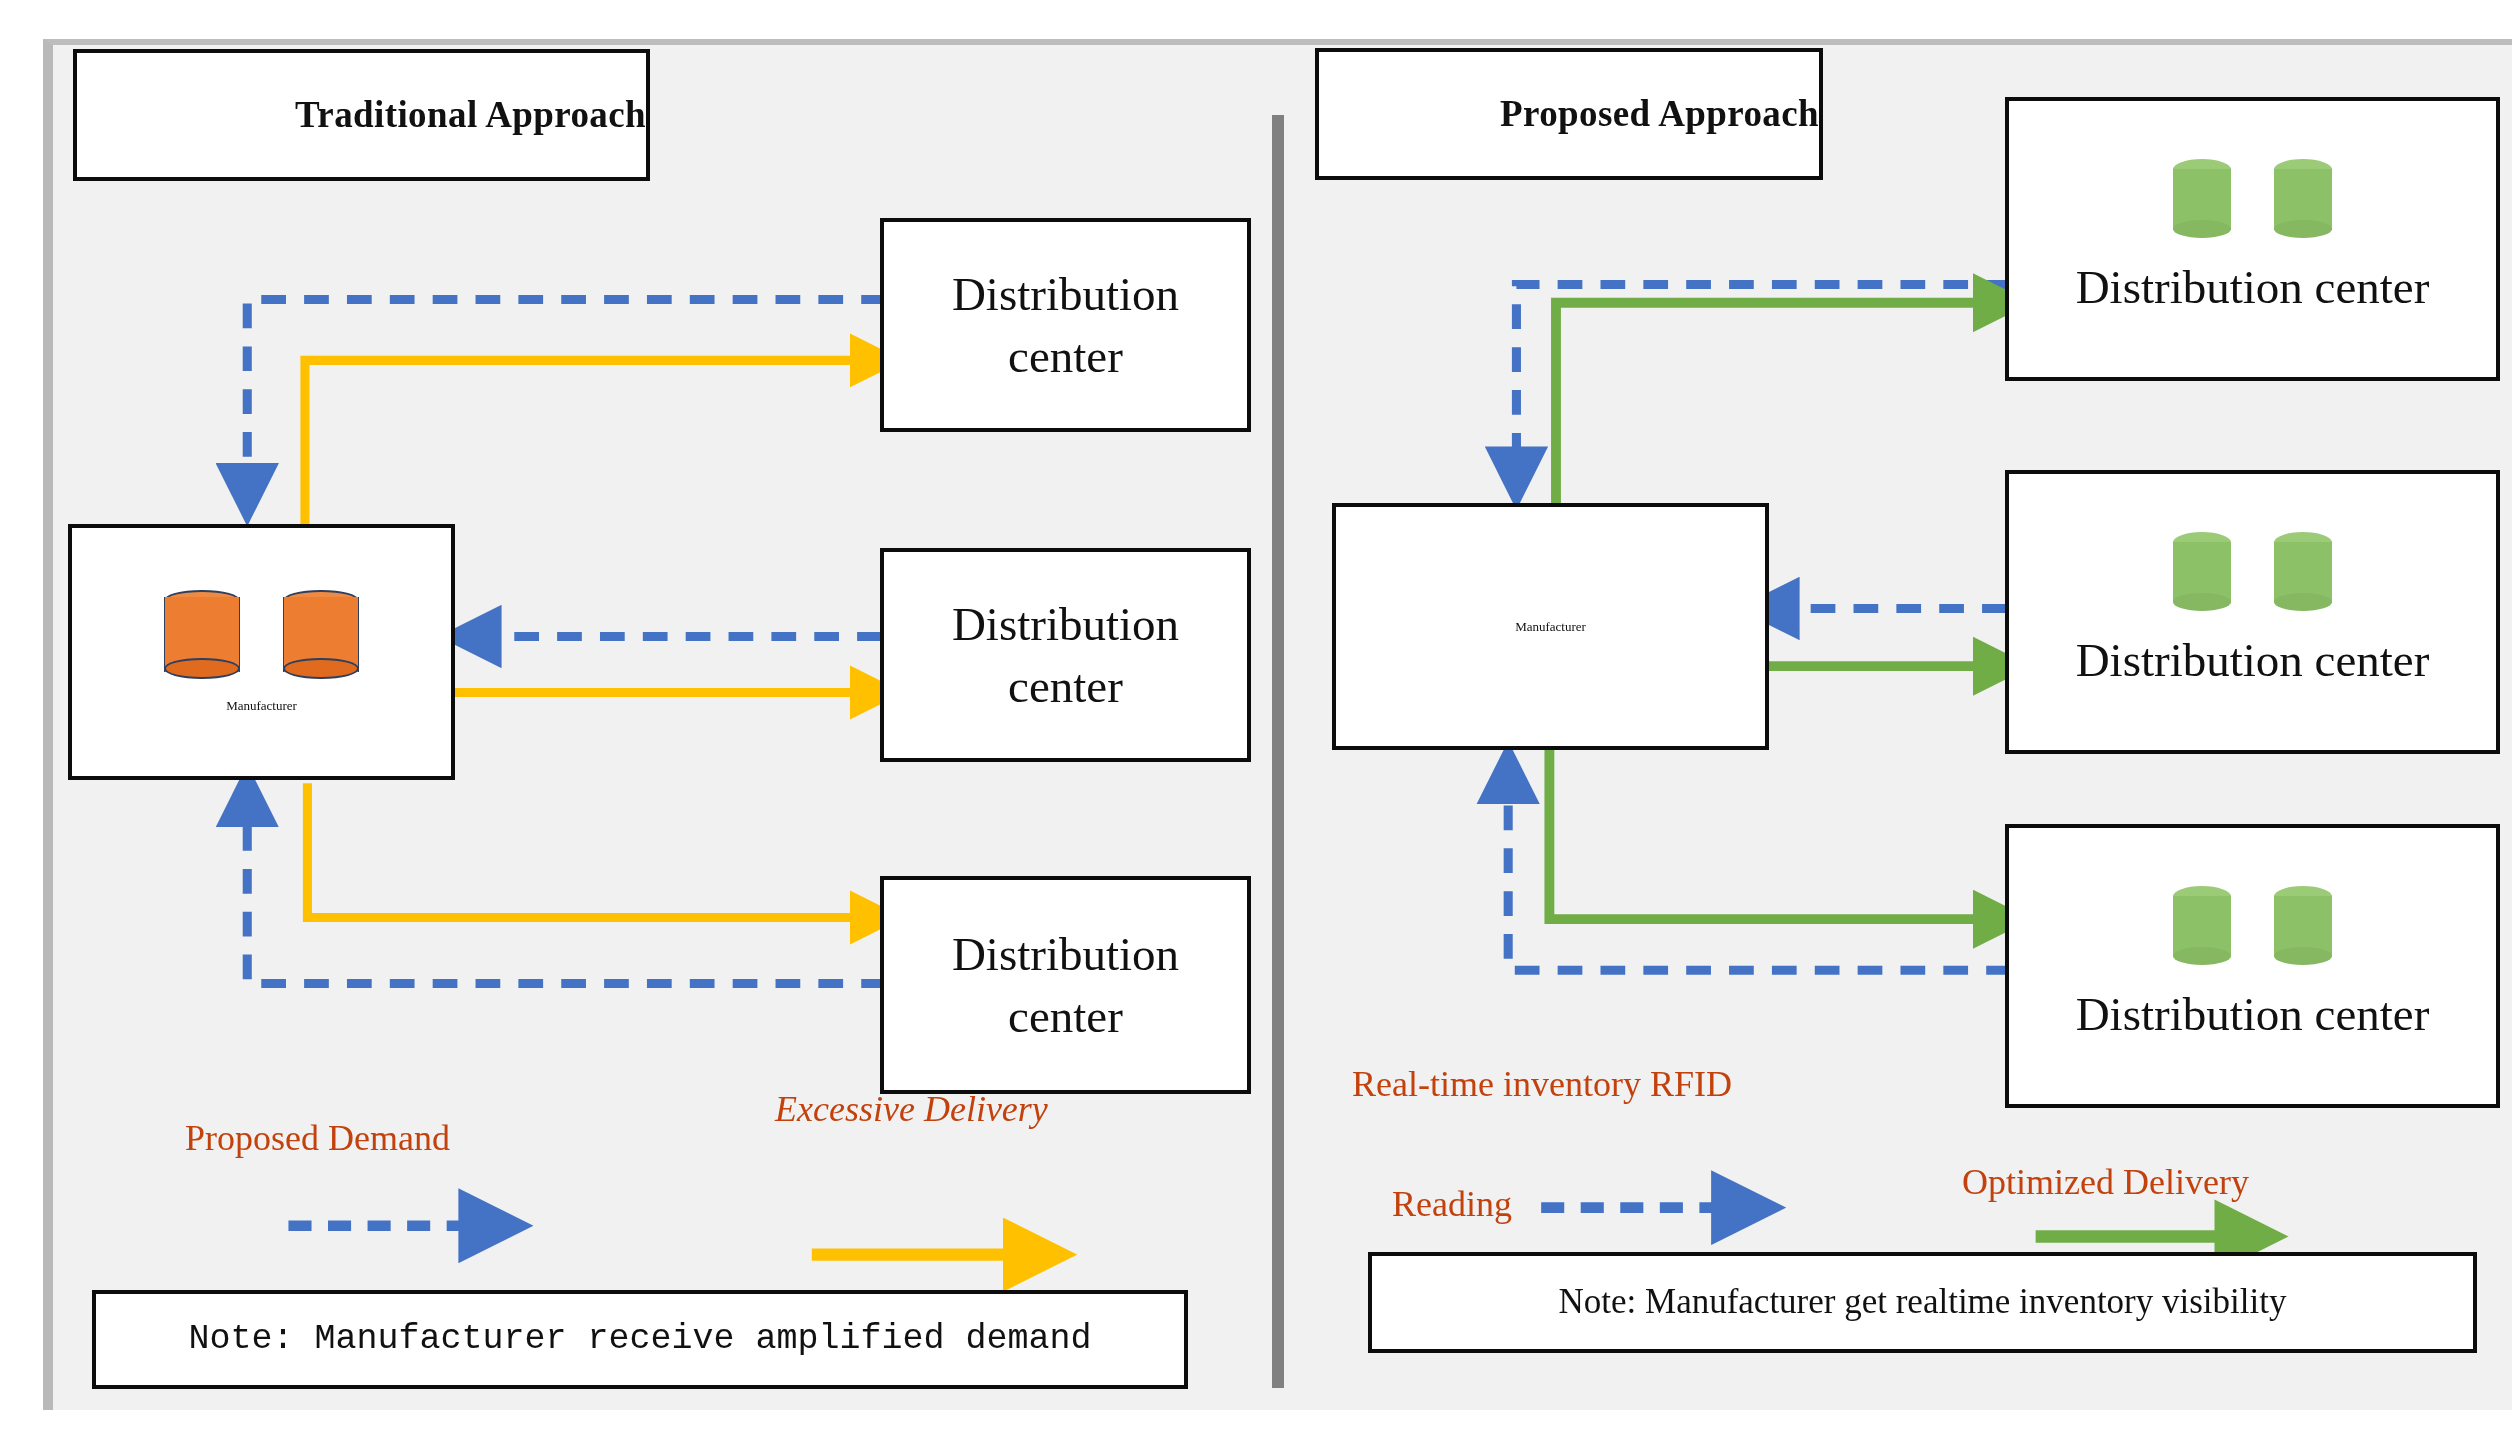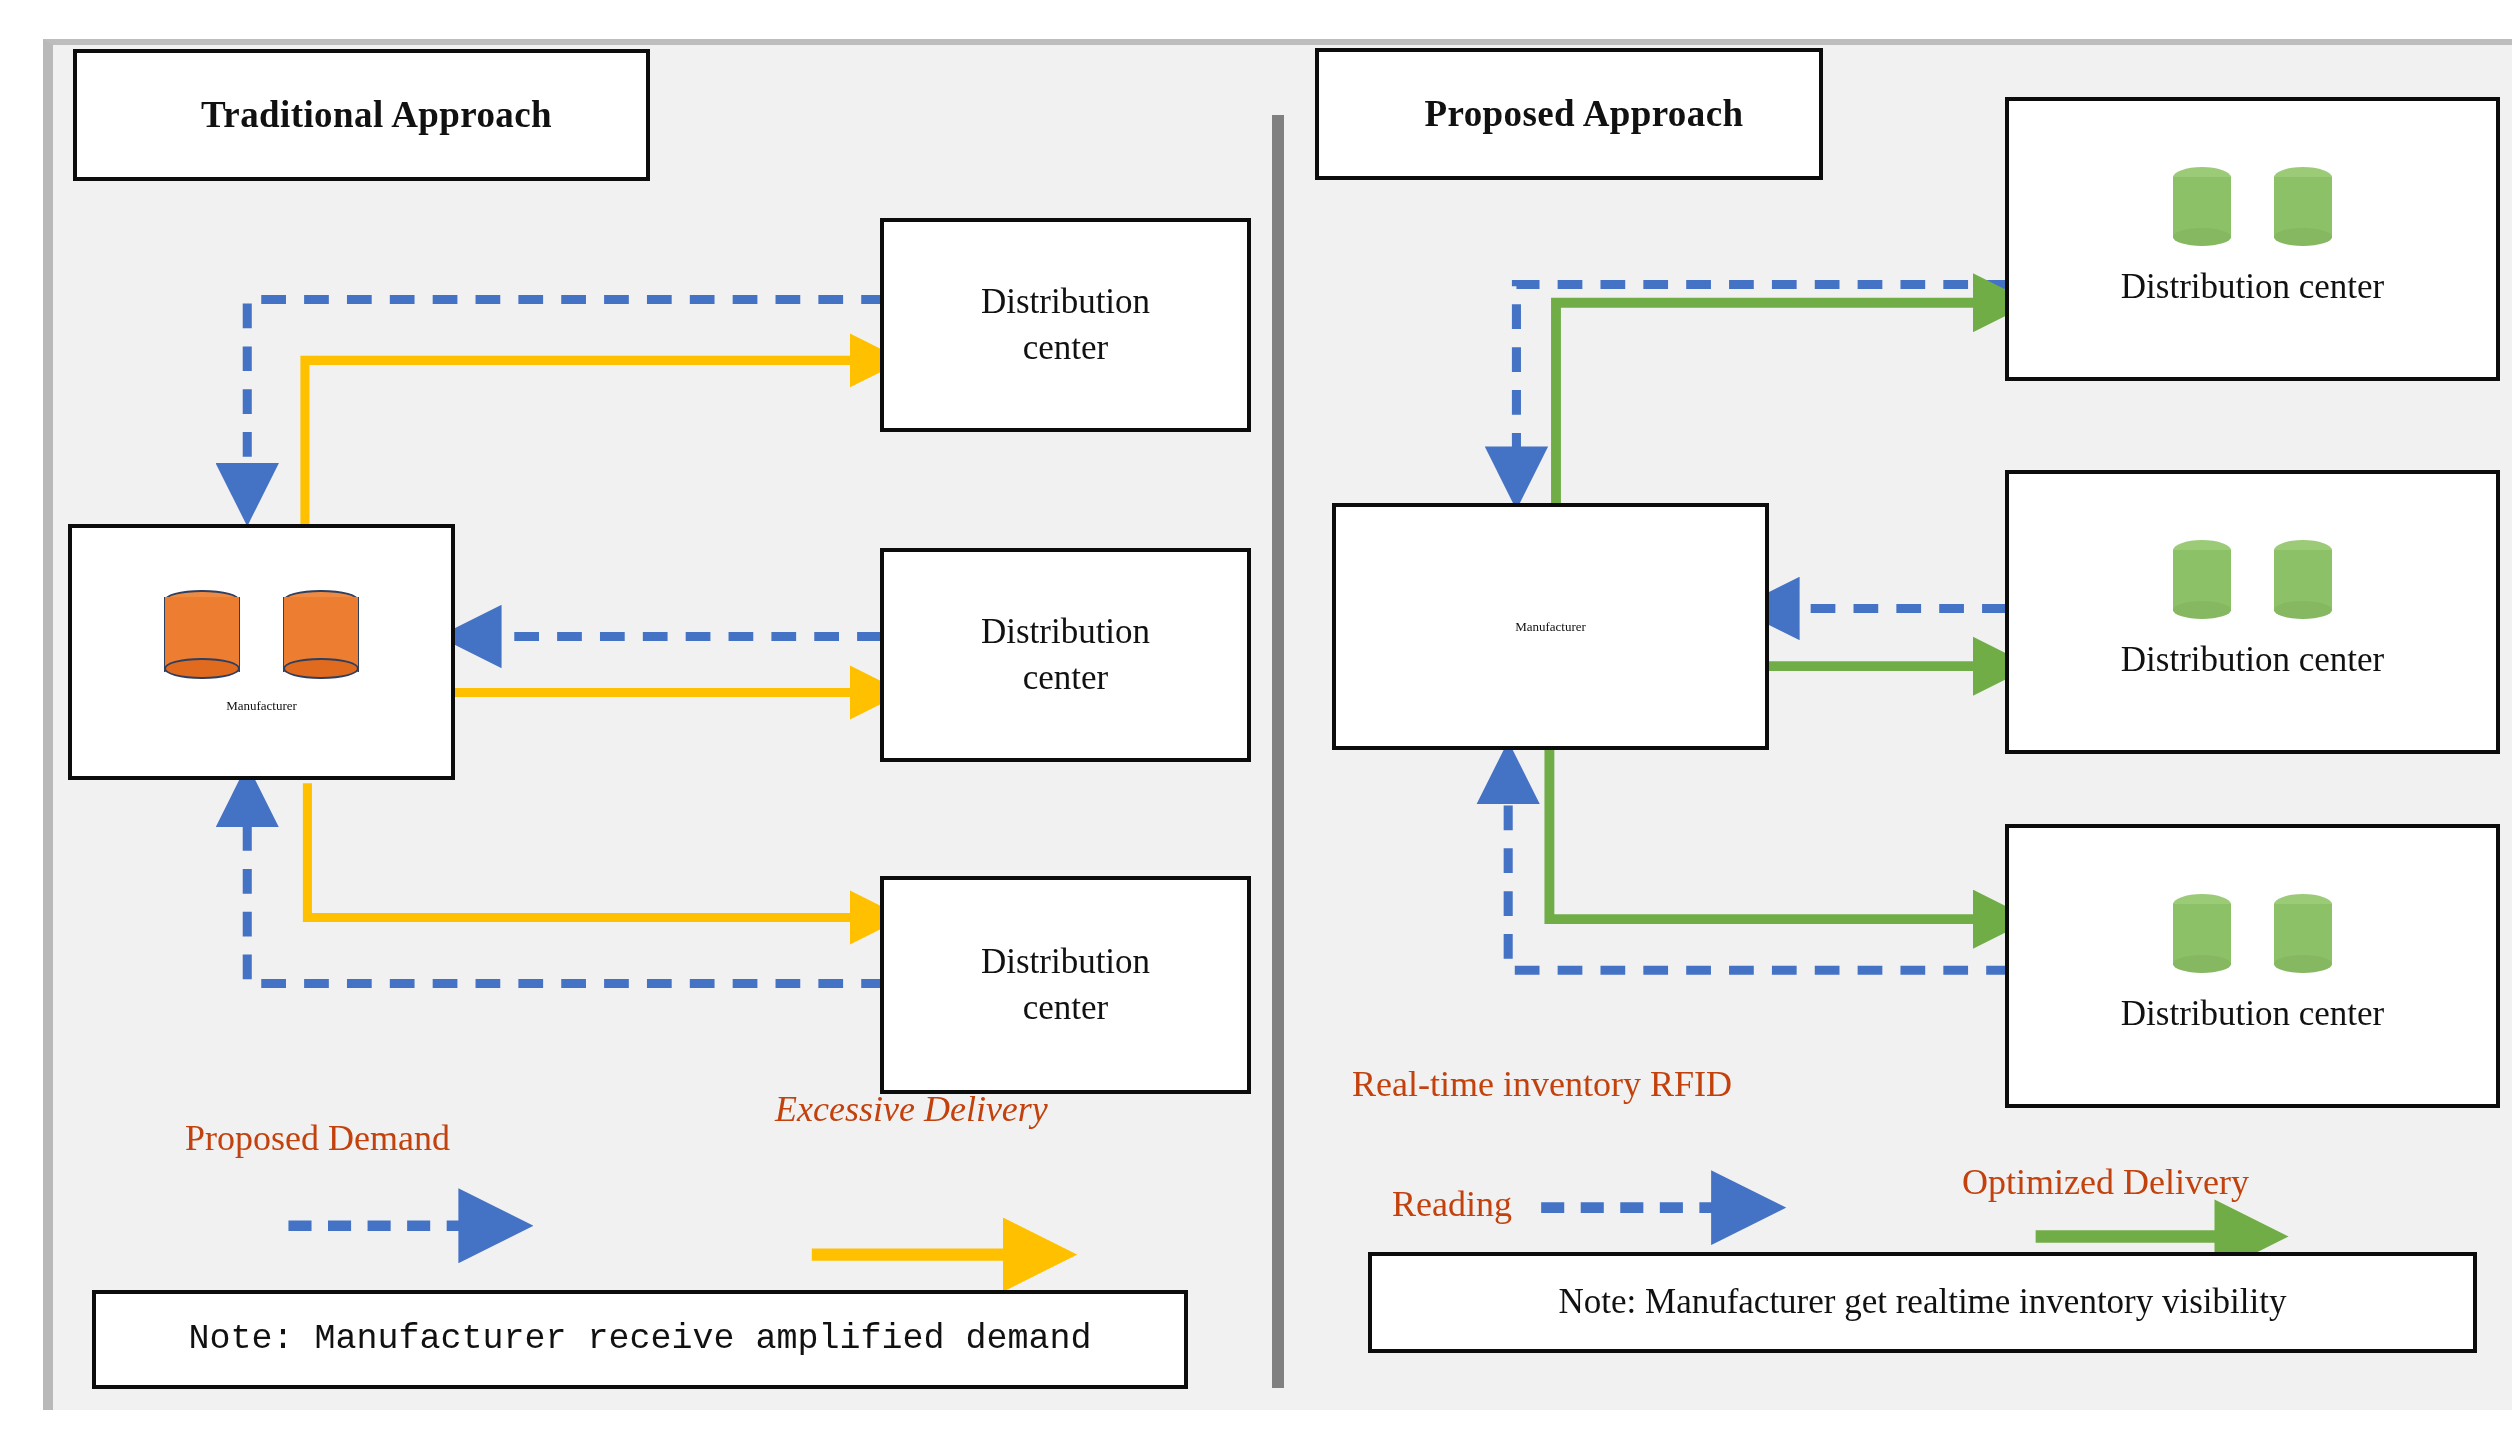--- a/index.html
+++ b/index.html
@@ -40,24 +40,24 @@
     display:flex;
     flex-direction:column;
     align-items:center;
     justify-content:center;
     text-align:center;
     color:#111111;
   }
   .box .t{line-height:1.32;}
 
   .title-box{font-weight:bold;font-size:37px;letter-spacing:0.4px;}
-  .title-box.t-left{align-items:center;padding-left:30px;}
+  .title-box.t-left{align-items:flex-end;padding-left:30px;}
 
   .dc-box{font-size:35px;}
-  .dc-box .t{font-size:35px;text-align:center;}
+  .dc-box .t{font-size:47px;text-align:center;}
 
   .note-box{font-size:35px;border-width:4.1px;}
 
   
   .cyl-row{display:flex;gap:43px;align-items:flex-end;margin-bottom:18px;}
   .cyl{position:relative;}
   .cyl .body{position:absolute;left:0;right:0;top:7.4px;bottom:7.4px;}
   .cyl .top,.cyl .bot{position:absolute;left:0;right:0;height:16.5px;border-radius:50%;}
 
   

